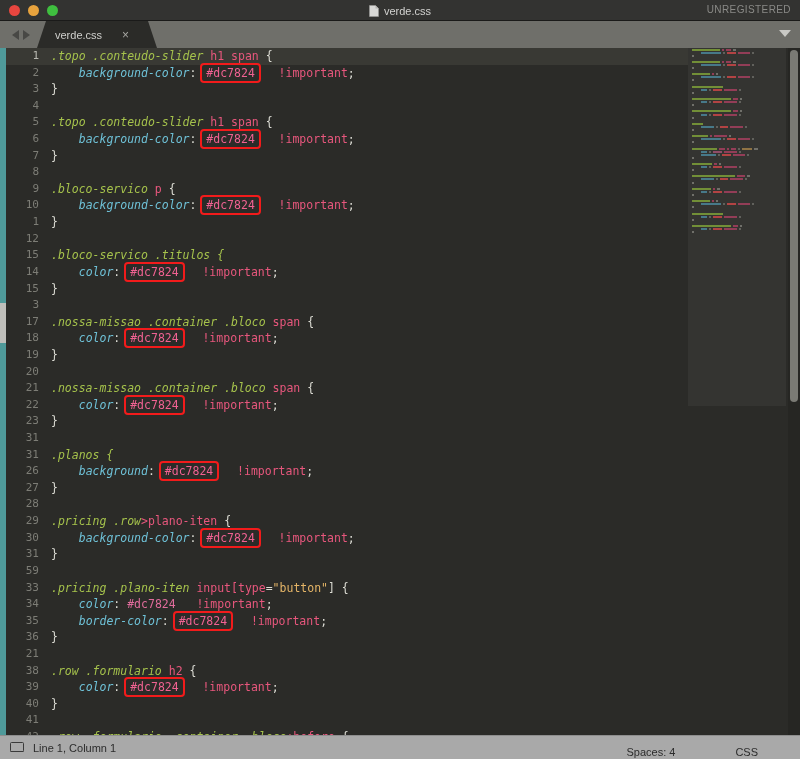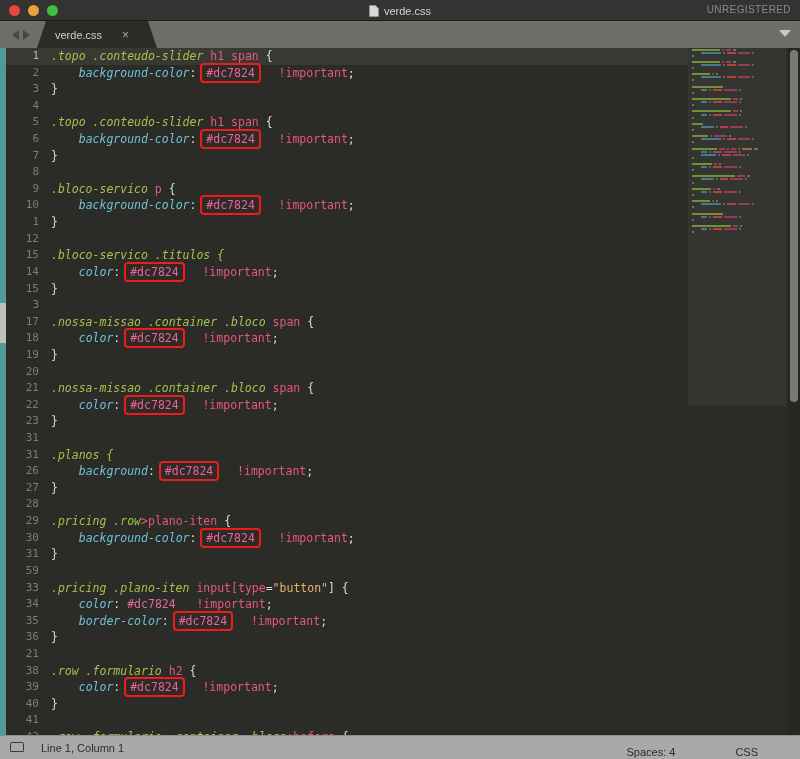--- a/index.html
+++ b/index.html
@@ -160,21 +160,21 @@
   
   .statusbar {
     position: absolute; left: 0; bottom: 0; width: 800px; height: 24px;
     background: #a9a9a9;
     border-top: 1px solid #8e8e8e;
     display: flex; align-items: center;
     font-family: "Liberation Sans", sans-serif;
     font-size: 11px; color: #2c2c2c;
   }
   .sb-icon { margin-left: 10px; width: 14px; height: 11px; display: block; }
-  .sb-pos { margin-left: 17px; }
+  .sb-pos { margin-left: 9px; }
   .sb-right { margin-left: auto; display: flex; align-items: center; margin-top: 8px; }
   .sb-spaces { margin-right: 60px; }
   .sb-syntax { margin-right: 42px; }
 </style>
 </head>
 <body>
 
 <div id="app">
 
   <div class="titlebar">

